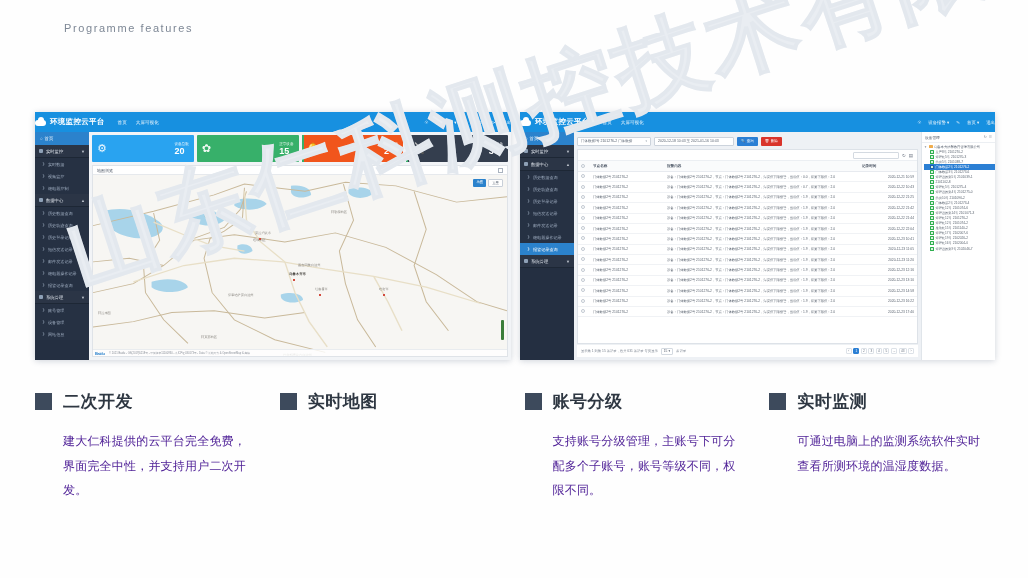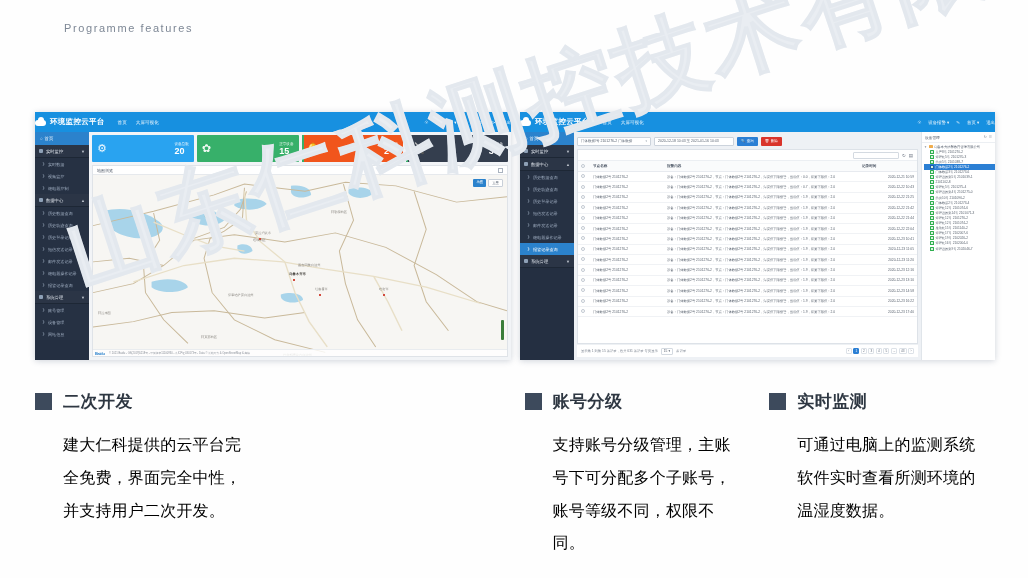--- a/index.html
+++ b/index.html
@@ -266,21 +266,21 @@
   .features {
     position: absolute; left: 35px; top: 390px; width: 962px;
     display: flex; gap: 17px; z-index: 50;
   }
   .feat { width: 240px; }
   .feat-head { display: flex; align-items: center; gap: 11px; }
   .feat-sq { width: 17px; height: 17px; background: #3d4a5c; flex-shrink: 0; }
   .feat-title { font-size: 17px; font-weight: 700; color: #2e3742; letter-spacing: .5px; }
   .feat-desc {
     margin-top: 16px; margin-left: 28px; width: 193px;
-    font-size: 16px; line-height: 2.05; color: #000000; letter-spacing: .2px;
+    font-size: 12px; line-height: 2.05; color: #4c1d95; letter-spacing: .2px;
   }
 </style>
 </head>
 <body>
 
 <div id="page">
 
   <div class="watermark">山东仁科测控技术有限公司</div>
 
   <div class="title-block">
@@ -818,20 +818,24 @@
 
   <div class="features">
     <div class="feat">
       <div class="feat-head">
         <span class="feat-sq"></span>
         <span class="feat-title">二次开发</span>
       </div>
       <div class="feat-desc">建大仁科提供的云平台完全免费，界面完全中性，并支持用户二次开发。</div>
     </div>
     <div class="feat">
+      <div class="feat-head">
+        <span class="feat-sq"></span>
+        <span class="feat-title">实时地图</span>
+      </div>
     </div>
     <div class="feat">
       <div class="feat-head">
         <span class="feat-sq"></span>
         <span class="feat-title">账号分级</span>
       </div>
       <div class="feat-desc">支持账号分级管理，主账号下可分配多个子账号，账号等级不同，权限不同。</div>
     </div>
     <div class="feat">
       <div class="feat-head">

